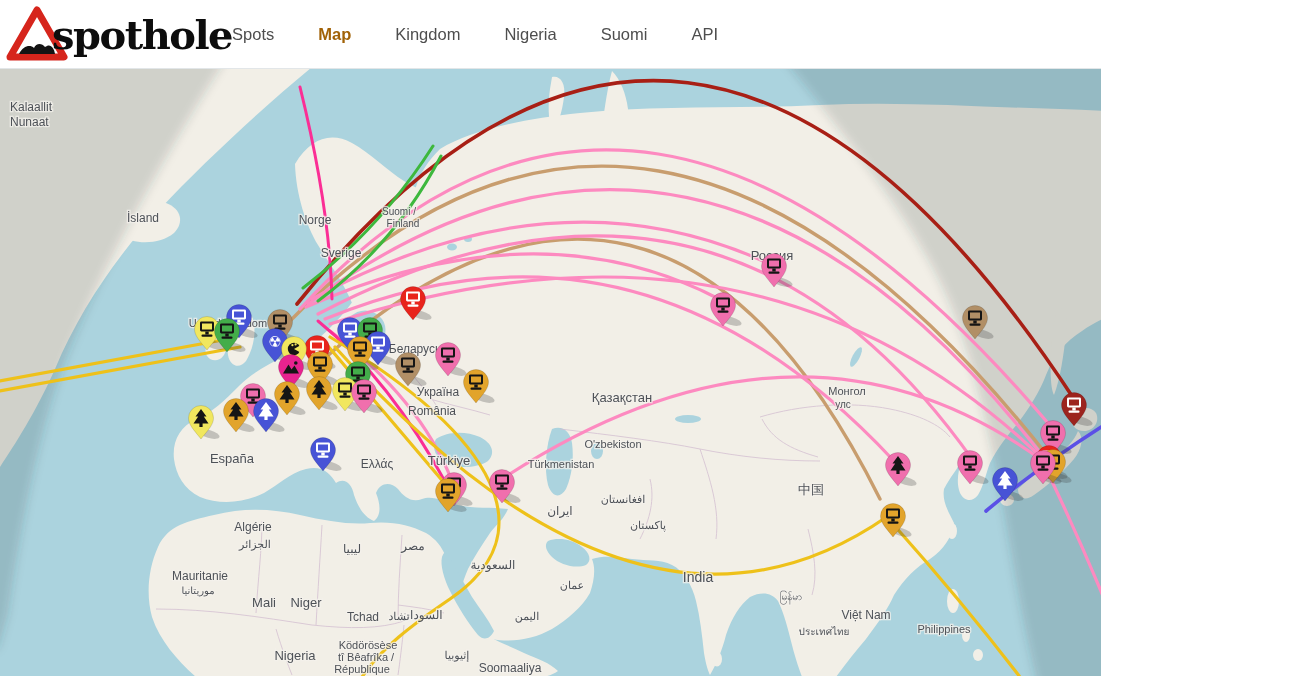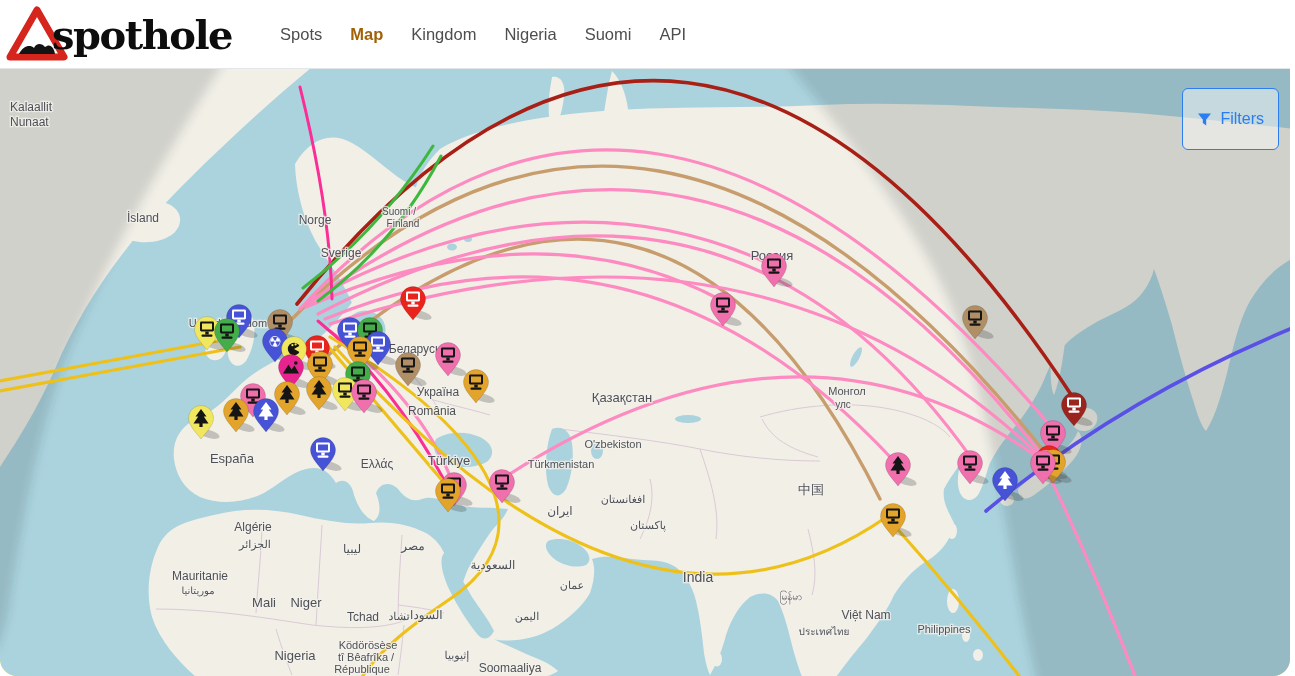--- a/index.html
+++ b/index.html
@@ -1,22 +1,22 @@
 <!DOCTYPE html>
 <html><head>
 <meta charset="utf-8">
 <style>
   html,body{margin:0;padding:0;background:#fff;}
-  .app{position:relative;width:1290px;height:676px;overflow:hidden;font-family:"Liberation Sans",sans-serif;background:#fff;border-radius:17px;}
+  .app{position:relative;width:1101px;height:676px;overflow:hidden;font-family:"Liberation Sans",sans-serif;background:#fff;}
   
   header{position:relative;height:68px;border-bottom:1px solid #e2e6e8;display:flex;align-items:center;background:#fff;z-index:5;}
   .logo{display:flex;align-items:center;margin-left:6px;cursor:pointer;}
   .logo svg{display:block;}
   .brand{font-family:"DejaVu Serif",serif;font-weight:bold;font-size:40px;color:#0d0d0d;letter-spacing:-1.5px;margin-left:-16px;position:relative;z-index:2;}
-  nav{display:flex;gap:28px;margin-left:48px;}
+  nav{display:flex;gap:44px;}
   nav a{text-decoration:none;font-size:16.5px;color:#4e4e4e;cursor:pointer;}
   nav a.active{color:#a16207;font-weight:bold;}
   
   .map{position:relative;width:1295px;height:608px;background:#fde047;}
   .map svg.base{position:absolute;left:0;top:0;}
   .map-buttons{position:absolute;top:19px;right:16px;display:flex;gap:9px;z-index:10;}
   .map-buttons button{display:flex;align-items:center;gap:8px;font-family:"Liberation Sans",sans-serif;
      font-size:16px;color:#2b7df0;background:rgba(255,255,255,0.45);border:1px solid #2b7df0;
      border-radius:6px;padding:21px 14px;cursor:pointer;}
   .map-buttons button svg{display:block;}

